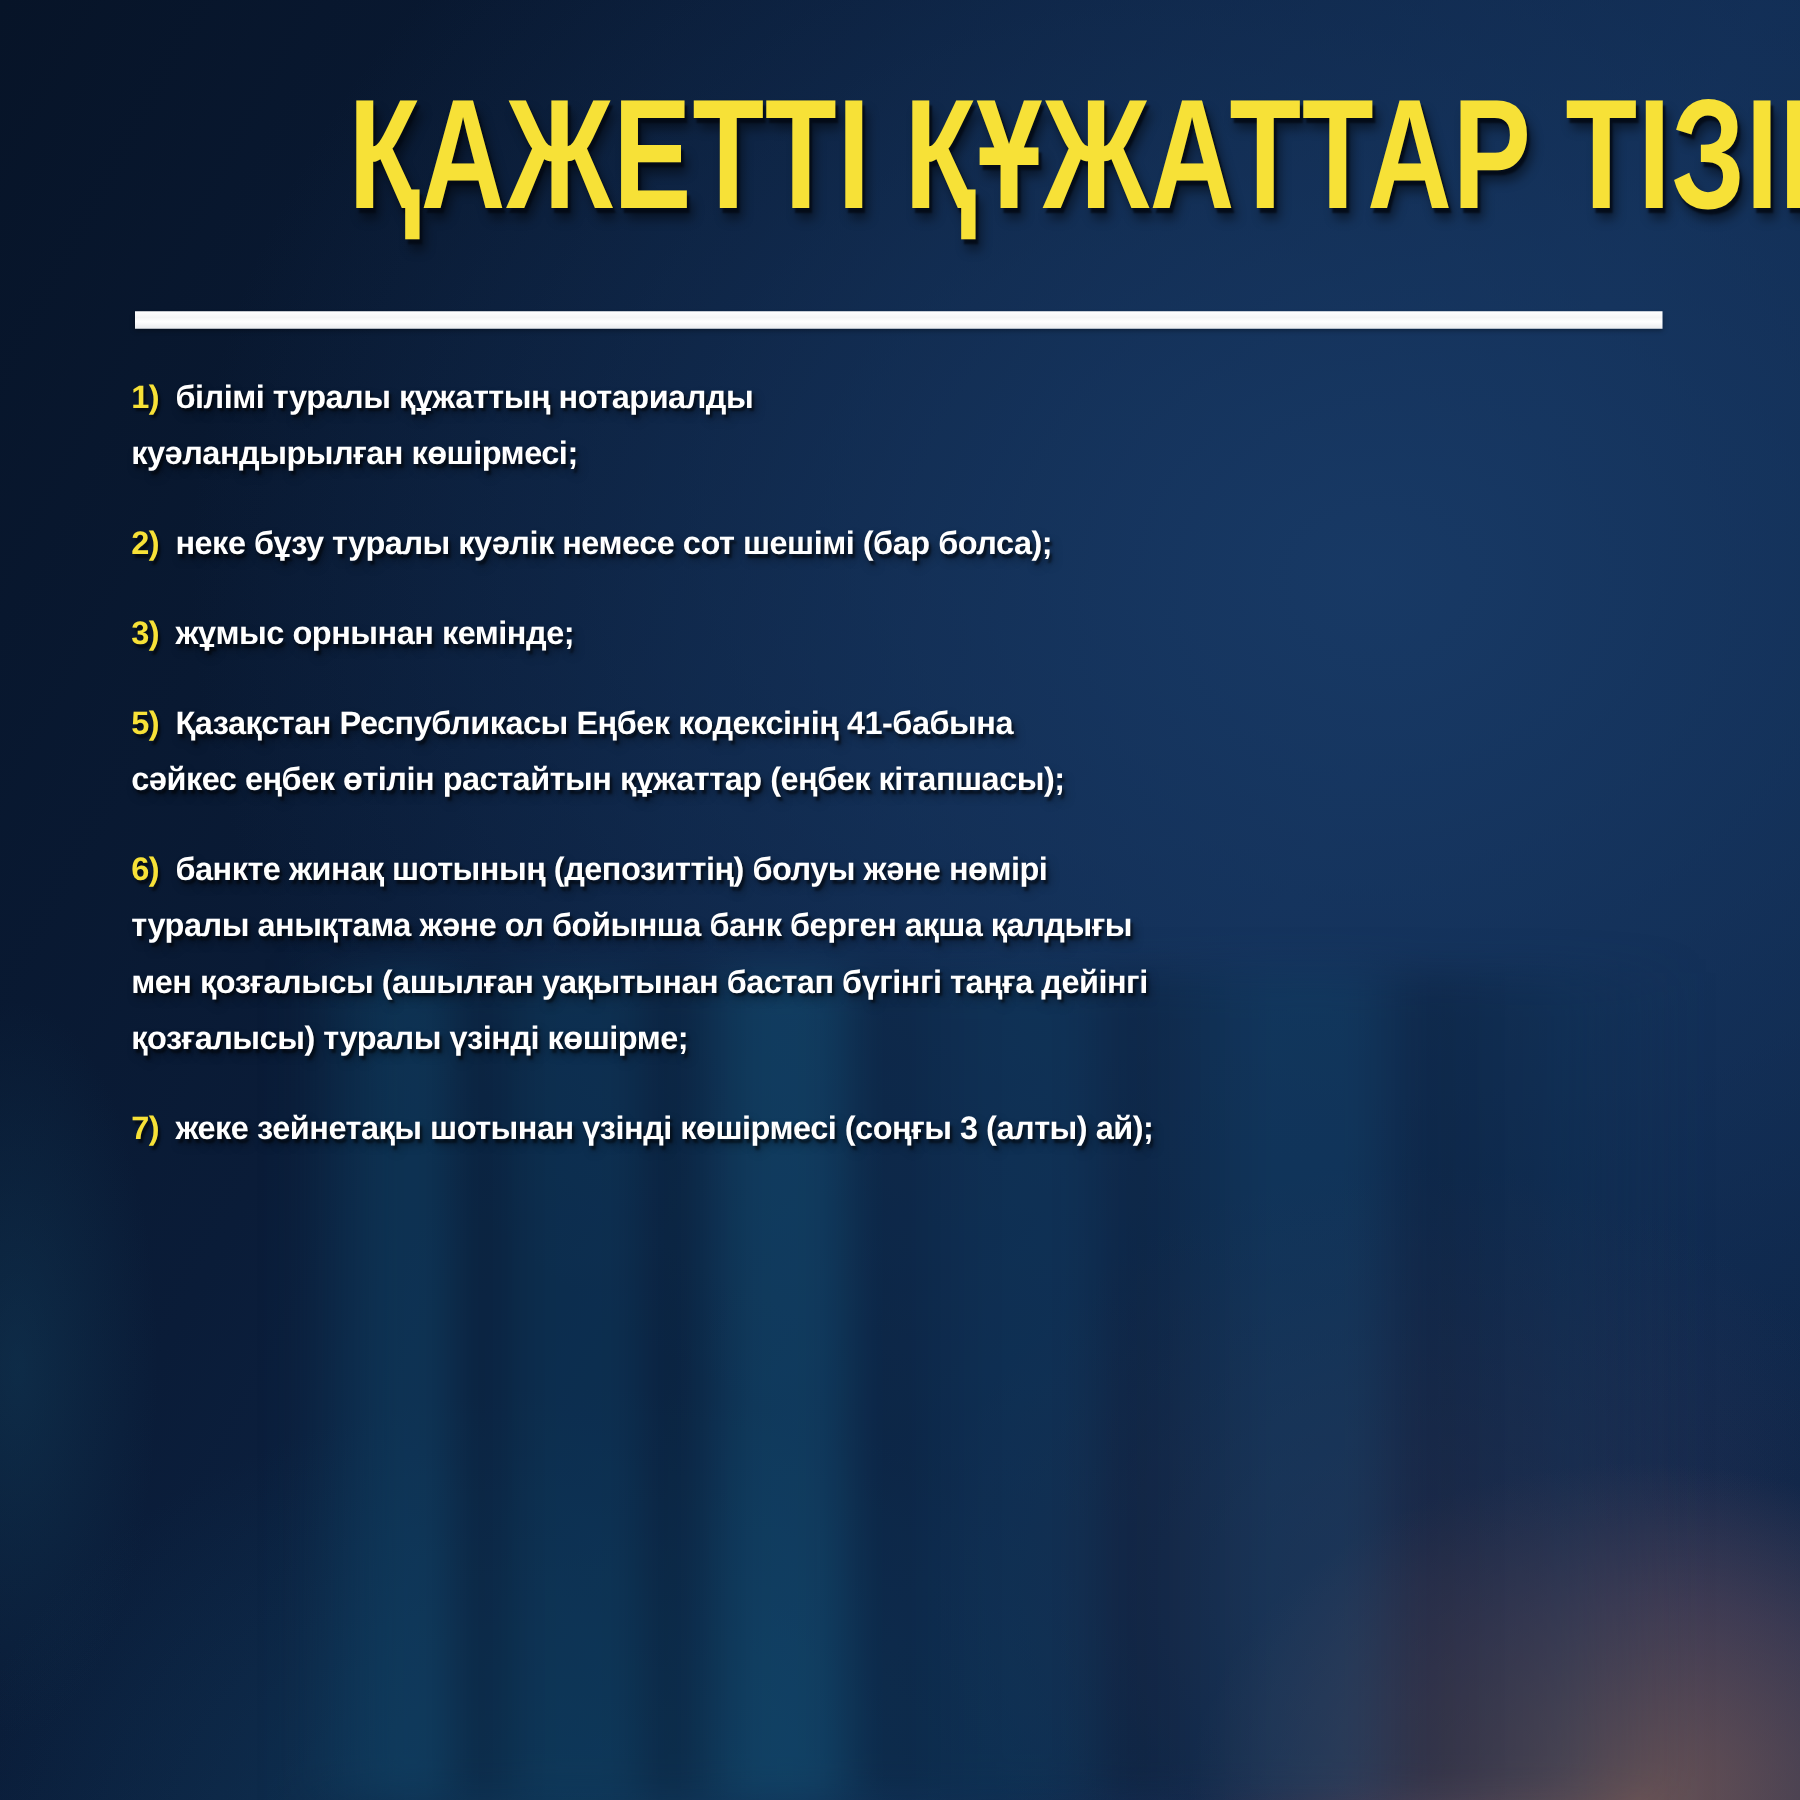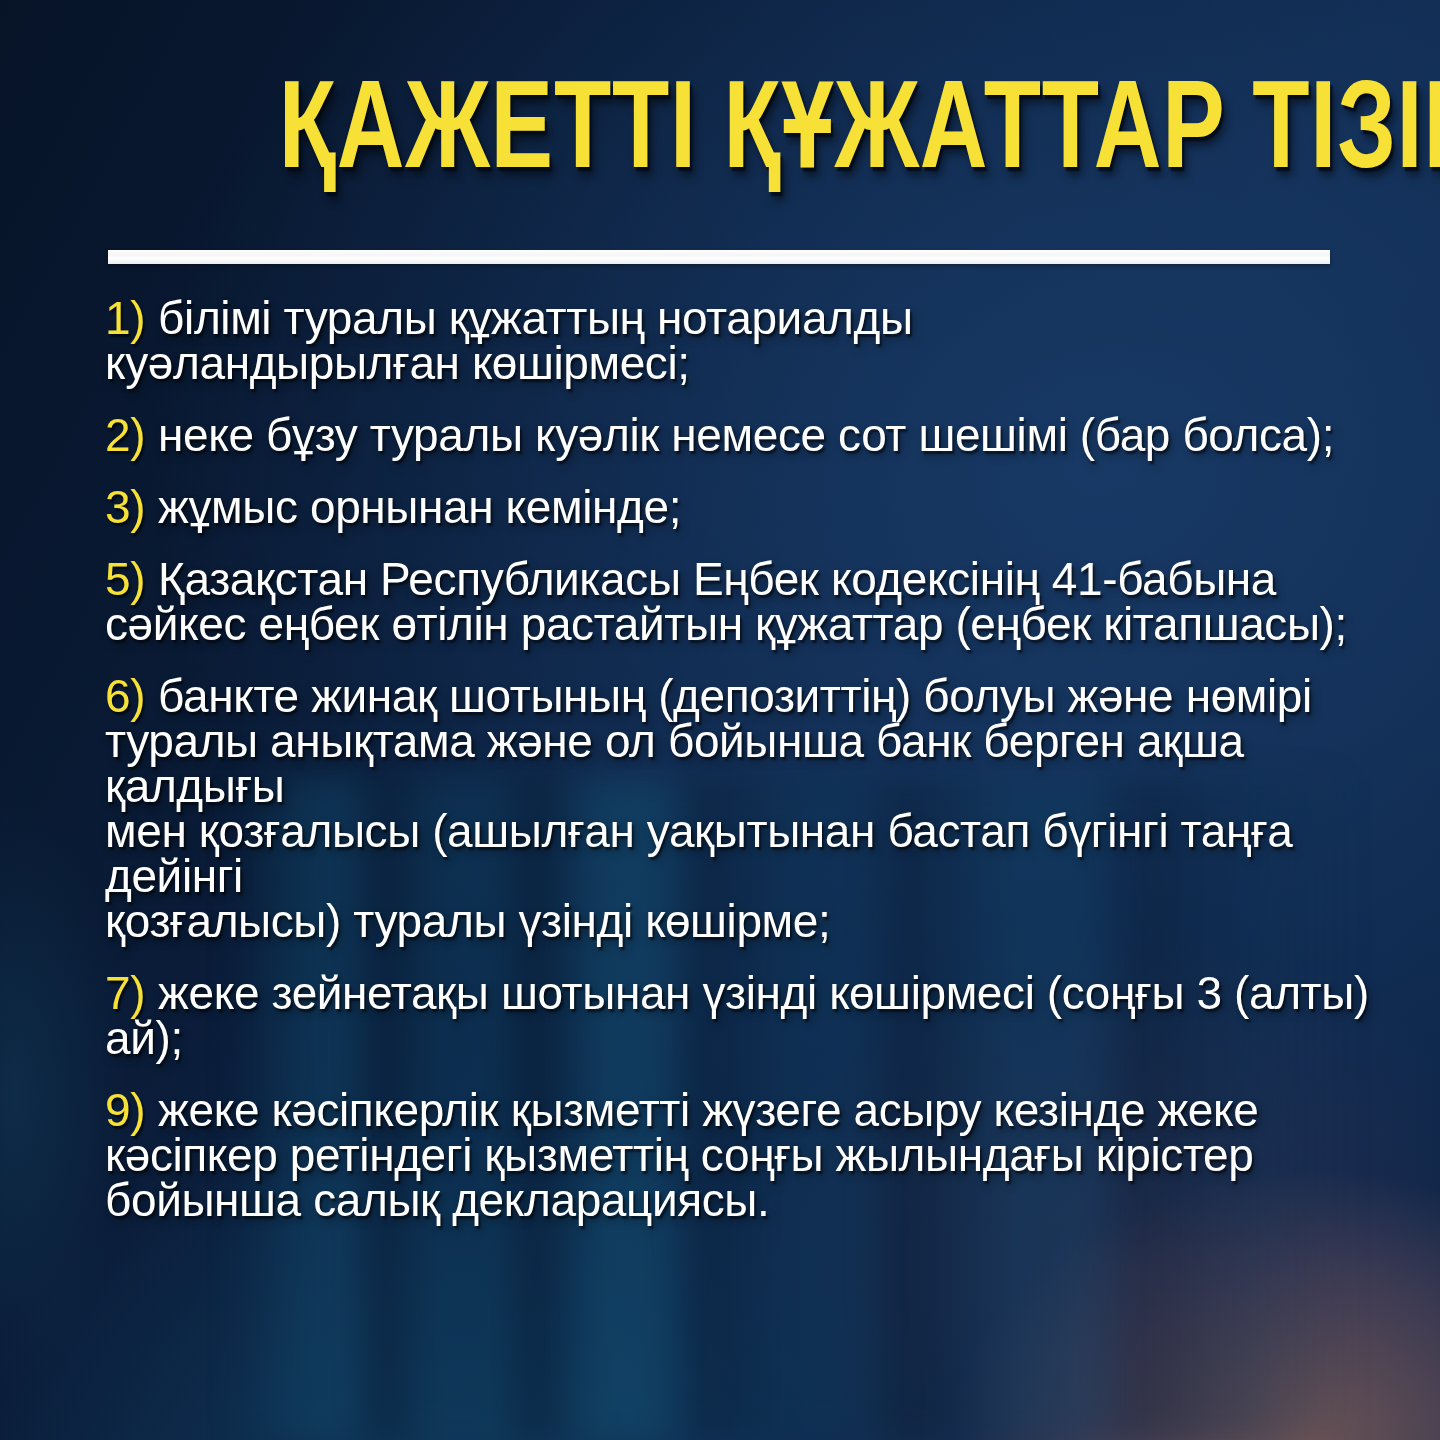--- a/index.html
+++ b/index.html
@@ -67,22 +67,22 @@
     height:14px;
     margin:30px auto 0 3px;
     background:linear-gradient(180deg,#ffffff 0%,#f4f5f6 35%,#ffffff 60%,#e9ebee 100%);
     box-shadow:0 2px 4px rgba(0,0,0,0.35);
   }
   .doc-list{
     margin-top:32px;
     list-style:none;
   }
   .item{
-    font-size:46px;
-    font-weight:normal;
+    font-size:26px;
+    font-weight:bold;
     line-height:45px;
     letter-spacing:-0.4px;
     color:var(--text-white,#ffffff);
     margin-bottom:27px;
     text-shadow:2px 3px 2px rgba(0,0,0,0.55), 3px 5px 8px rgba(0,0,0,0.35);
   }
   .item .num{
     color:var(--accent-yellow,#f7e137);
     margin-right:13px;
     text-shadow:2px 3px 2px rgba(0,0,0,0.6);
@@ -106,19 +106,16 @@
 куәландырылған көшірмесі;</span></li>
       <li class="item"><span class="num">2)</span><span class="txt">неке бұзу туралы куәлік немесе сот шешімі (бар болса);</span></li>
       <li class="item"><span class="num">3)</span><span class="txt">жұмыс орнынан кемінде;</span></li>
       <li class="item"><span class="num">5)</span><span class="txt">Қазақстан Республикасы Еңбек кодексінің 41-бабына
 сәйкес еңбек өтілін растайтын құжаттар (еңбек кітапшасы);</span></li>
       <li class="item"><span class="num">6)</span><span class="txt">банкте жинақ шотының (депозиттің) болуы және нөмірі
 туралы анықтама және ол бойынша банк берген ақша қалдығы
 мен қозғалысы (ашылған уақытынан бастап бүгінгі таңға дейінгі
 қозғалысы) туралы үзінді көшірме;</span></li>
       <li class="item"><span class="num">7)</span><span class="txt">жеке зейнетақы шотынан үзінді көшірмесі (соңғы 3 (алты) ай);</span></li>
-      <li class="item"><span class="num">9)</span><span class="txt">жеке кәсіпкерлік қызметті жүзеге асыру кезінде жеке
-кәсіпкер ретіндегі қызметтің соңғы жылындағы кірістер
-бойынша салық декларациясы.</span></li>
     </ul>
 
   </div>
 </div>
 
 </body></html>

